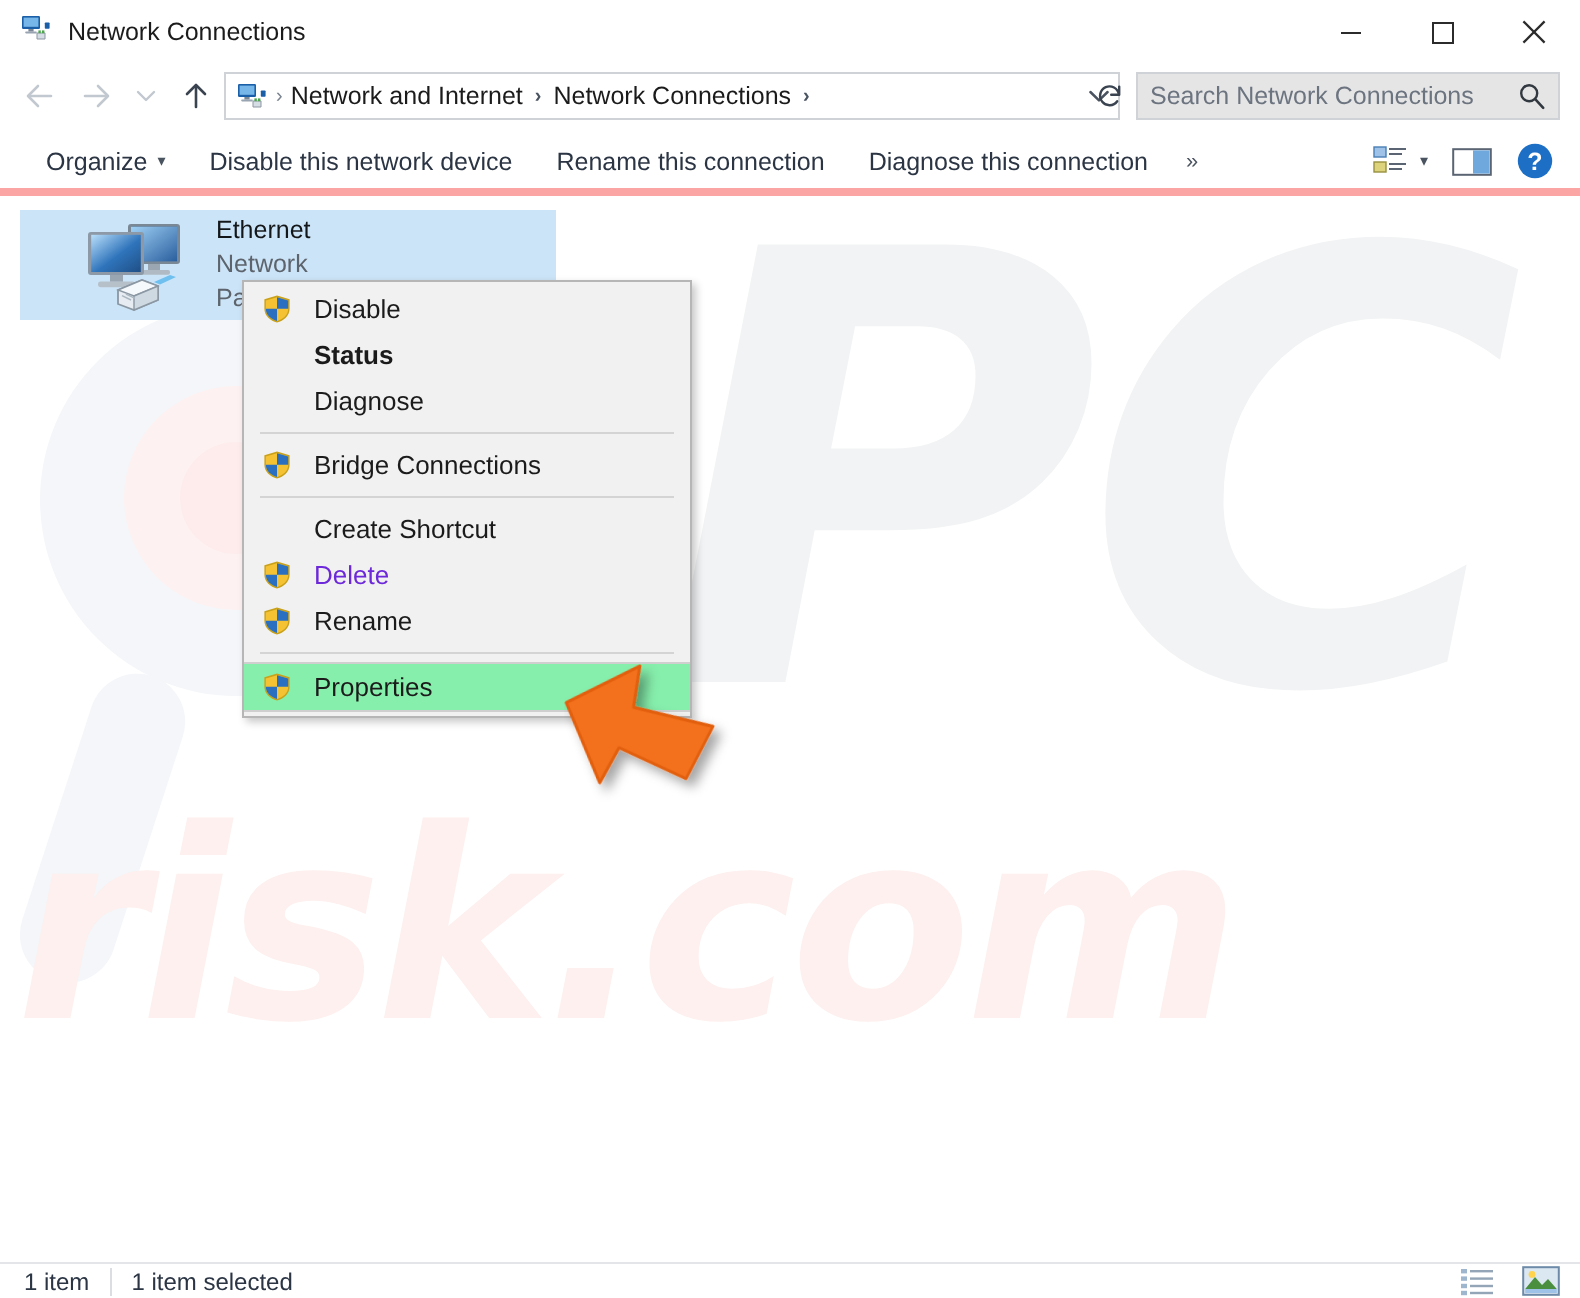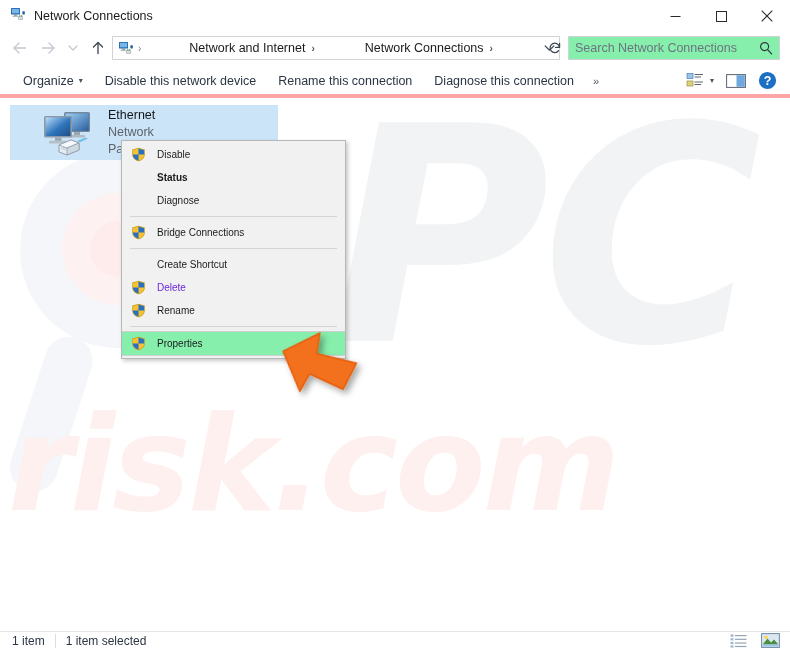--- a/index.html
+++ b/index.html
@@ -182,21 +182,20 @@
   }
   .crumb-sep-small {
     color: #7a838f;
     font-size: 10px;
     margin: 0 4px 0 2px;
   }
   .crumb {
     font-size: 12.5px;
     color: #1b1b1b;
     white-space: nowrap;
-    margin-left: 44px;
   }
   .crumb-arrow {
     color: #4a5360;
     font-size: 10px;
     margin: 0 6px;
     font-weight: bold;
   }
   .crumb-drop {
     margin-left: auto;
     margin-right: 4px;
@@ -214,21 +213,21 @@
     align-items: center;
     justify-content: center;
     color: #3a4350;
   }
   .searchbox {
     position: absolute;
     left: 568px;
     top: 4px;
     width: 212px;
     height: 24px;
-    background: #86efac;
+    background: #e5e5e5;
     border: 1px solid #cfd3d8;
     box-sizing: border-box;
     display: flex;
     align-items: center;
   }
   .search-placeholder {
     font-size: 12.5px;
     color: #6c7480;
     margin-left: 6px;
     white-space: nowrap;
@@ -369,21 +368,21 @@
     display: flex;
     align-items: center;
     justify-content: center;
     flex: none;
   }
   .ctx-item .ctx-spacer {
     width: 20px;
     flex: none;
   }
   .ctx-label {
-    font-size: 10px;
+    font-size: 13px;
     color: #1b1b1b;
     margin-left: 9px;
     white-space: nowrap;
   }
   .ctx-label.bold { font-weight: bold; }
   .ctx-label.disabled { color: #6d28d9; }
   .ctx-item.highlight {
     background: #86efac;
     border-top: 1px solid #cfcfcf;
     border-bottom: 1px solid #cfcfcf;

